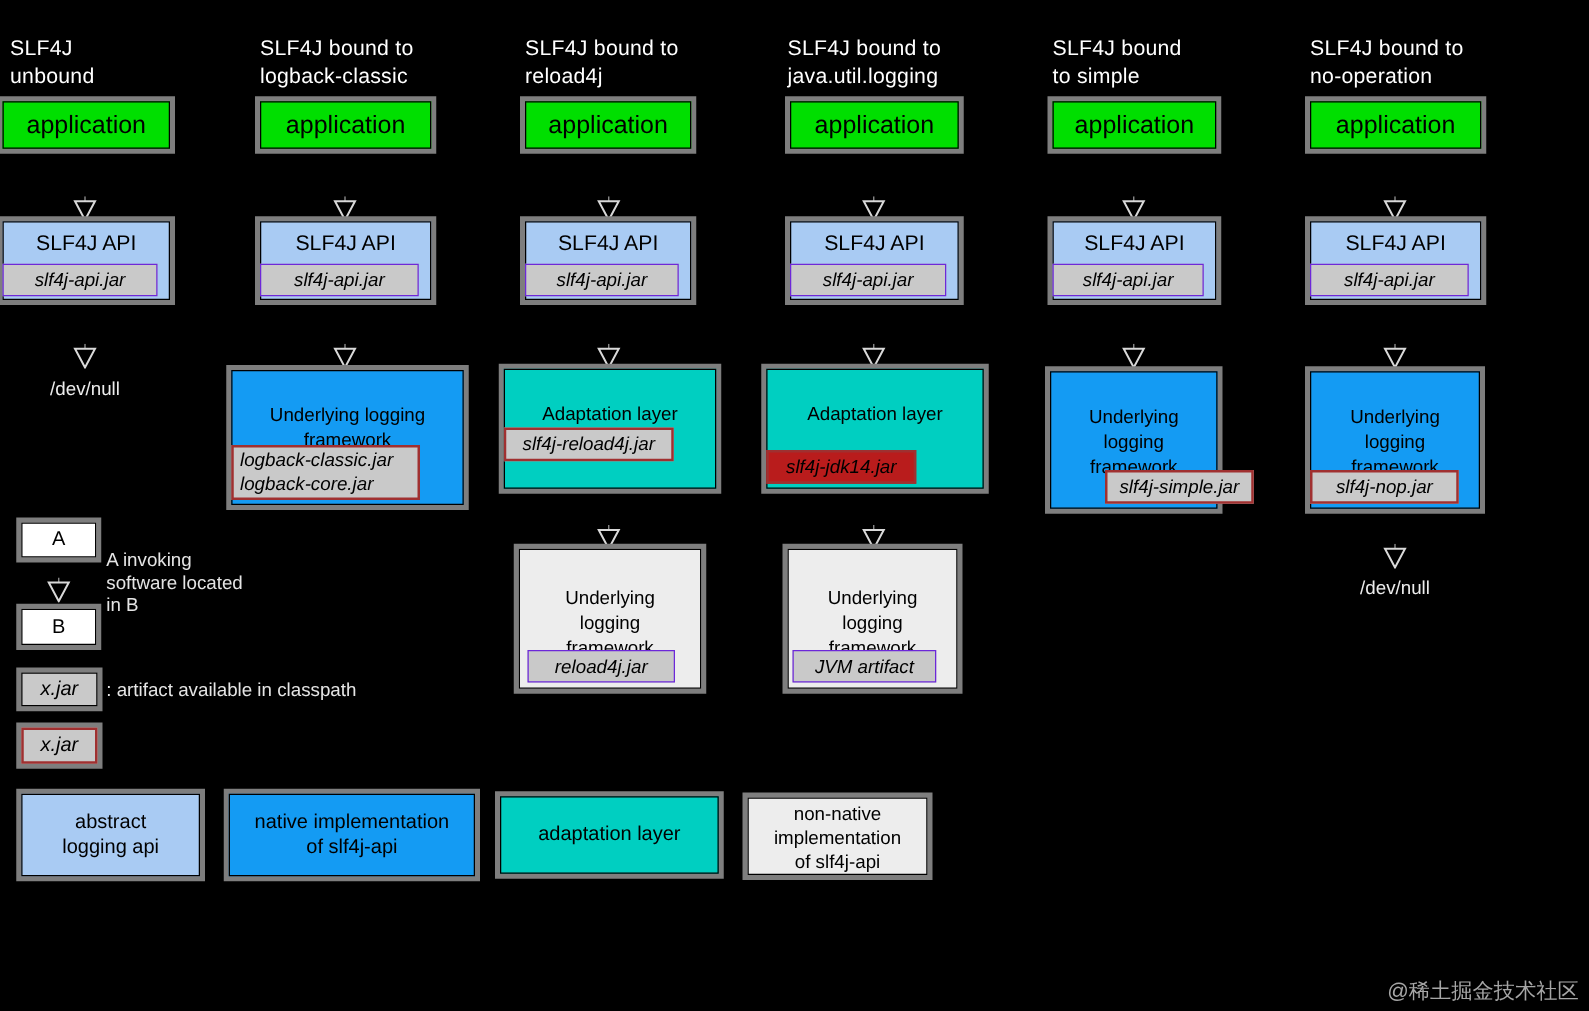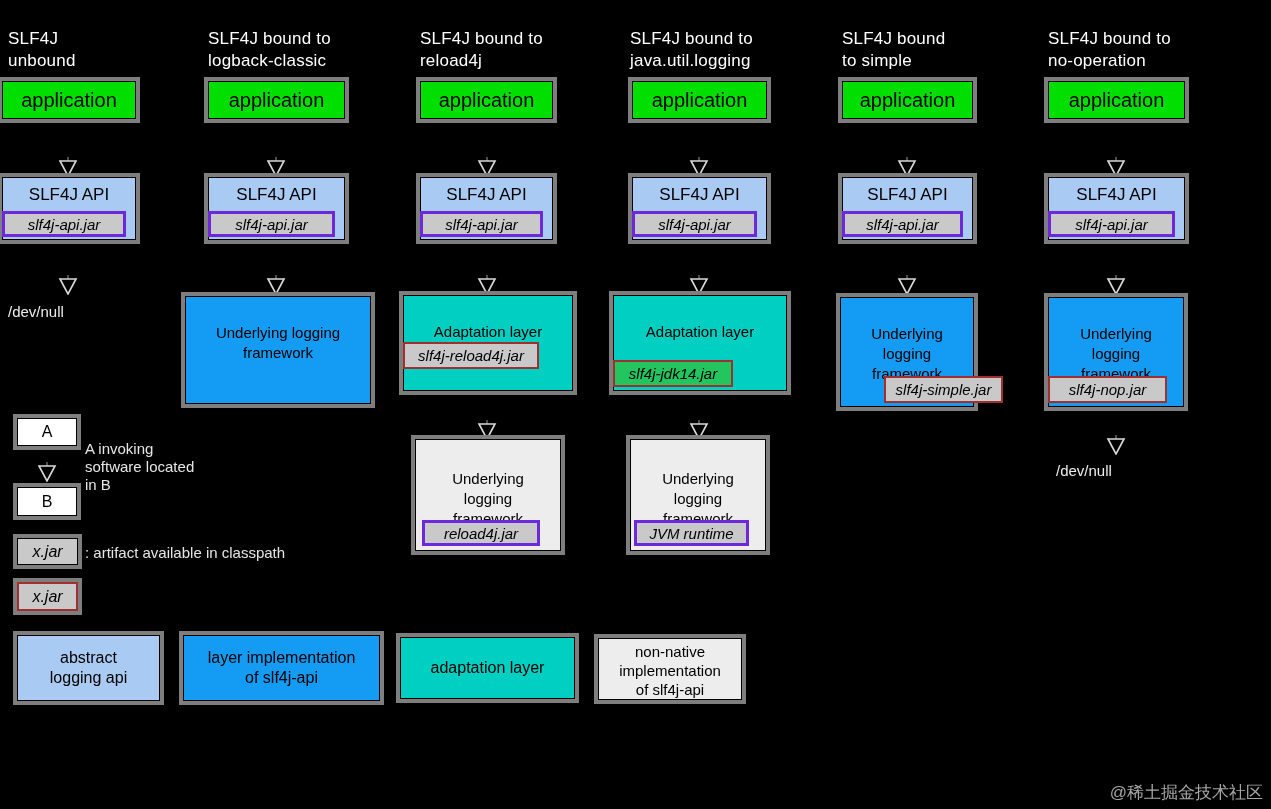--- a/index.html
+++ b/index.html
@@ -21,33 +21,33 @@
     display:flex;align-items:center;justify-content:center;
     text-align:center;color:#000;
   }
   .box .lbl{white-space:pre-line;}
   .topalign{align-items:flex-start;}
   .app .lbl{font-size:20px;}
   .api{padding-top:7px;}
   .api .lbl{font-size:17px;}
   .fw .lbl{font-size:15px;line-height:20px;padding-top:26px;}
   .jar{
-    position:absolute;background:#c9c9c9;border:3px solid #6d28d9;
+    position:absolute;background:#c9c9c9;border:1px solid #6d28d9;
     box-sizing:border-box;font-style:italic;font-size:15px;line-height:19px;
     display:flex;align-items:center;justify-content:center;
     text-align:center;white-space:pre-line;color:#000;
   }
   .jar.redb{border-width:2px;}
   .jar.leftal{justify-content:flex-start;text-align:left;padding-left:5px;}
   .arrow{position:absolute;width:22px;height:20px;}
   .note{
     position:absolute;color:#e5e5e5;font-size:15px;line-height:18px;
     white-space:pre-line;
   }
-  .devnull{position:absolute;color:#ededed;font-size:15px;}
+  .devnull{position:absolute;color:#ededed;font-size:15px;text-align:center;}
   .leg .lbl{font-size:16px;line-height:20px;}
   .leg.small .lbl{font-size:15px;line-height:19px;}
   .watermark{
     position:absolute;right:8px;top:781px;color:#a6a6a6;font-size:17px;
   }
 </style>
 </head>
 <body>
 
 <div class="canvas">
@@ -157,30 +157,32 @@
   <div class="arrow" style="left:1105px;top:275px;"><svg width="22" height="20">
         <line x1="11" y1="0" x2="11" y2="4" stroke="#9a9a9a"></line>
         <polygon points="3,4 19,4 11,19" fill="#000" stroke="#d9d9d9" stroke-width="1.6"></polygon>
       </svg></div>
 
   <div class="devnull" style="left:8px;top:303px;width:120px;">/dev/null</div>
 
   <div class="box fw topalign" style="left: 185px; top: 296px; width: 186px; height: 108px; background-color: rgb(20, 155, 243);">
     <span class="lbl">Underlying logging
 framework</span>
+    <span class="jar redb leftal" style="left: -1px; bottom: 3px; width: 151px; height: 44px; background-color: rgb(201, 201, 201); border-color: rgb(160, 48, 48);">logback-classic.jar
+logback-core.jar</span>
   </div>
 
   <div class="box fw topalign" style="left: 403px; top: 295px; width: 170px; height: 96px; background-color: rgb(0, 207, 193);">
     <span class="lbl">Adaptation layer</span>
     <span class="jar redb" style="left: -1px; bottom: 21px; width: 136px; height: 27px; background-color: rgb(201, 201, 201); border-color: rgb(160, 48, 48);">slf4j-reload4j.jar</span>
   </div>
 
   <div class="box fw topalign" style="left: 613px; top: 295px; width: 174px; height: 96px; background-color: rgb(0, 207, 193);">
     <span class="lbl">Adaptation layer</span>
-    <span class="jar redb" style="left: -1px; bottom: 3px; width: 120px; height: 27px; background-color: #22c55e; border-color: rgb(160, 48, 48);">slf4j-jdk14.jar</span>
+    <span class="jar redb" style="left: -1px; bottom: 3px; width: 120px; height: 27px; background-color: #b91c1c; border-color: rgb(160, 48, 48);">slf4j-jdk14.jar</span>
   </div>
 
   <div class="box fw topalign" style="left: 840px; top: 297px; width: 134px; height: 110px; background-color: rgb(20, 155, 243);">
     <span class="lbl">Underlying
 logging
 framework</span>
     <span class="jar redb" style="left: -1px; bottom: 3px; width: 119px; height: 27px; background-color: rgb(201, 201, 201); border-color: rgb(160, 48, 48); margin-left: 44px;">slf4j-simple.jar</span>
   </div>
 
   <div class="box fw topalign" style="left: 1048px; top: 297px; width: 136px; height: 110px; background-color: rgb(20, 155, 243);">
@@ -207,21 +209,21 @@
     <span class="lbl">Underlying
 logging
 framework</span>
     <span class="jar" style="left: 6px; bottom: 4px; width: 118px; height: 26px; background-color: rgb(201, 201, 201);">reload4j.jar</span>
   </div>
 
   <div class="box fw topalign" style="left: 630px; top: 439px; width: 136px; height: 112px; padding-top: 3px; background-color: rgb(237, 237, 237);">
     <span class="lbl">Underlying
 logging
 framework</span>
-    <span class="jar" style="left: 3px; bottom: 4px; width: 115px; height: 26px; background-color: rgb(201, 201, 201);">JVM runtime</span>
+    <span class="jar" style="left: 3px; bottom: 4px; width: 115px; height: 26px; background-color: rgb(201, 201, 201);">JVM artifact</span>
   </div>
 
   <div class="devnull" style="left:1056px;top:462px;width:120px;">/dev/null</div>
 
   <div class="box" style="left: 17px; top: 418px; width: 60px; height: 28px; font-size: 16px; background-color: rgb(255, 255, 255);">
       <span class="lbl">A</span>
     </div>
   <div class="arrow" style="left:36px;top:462px;"><svg width="22" height="20">
         <line x1="11" y1="0" x2="11" y2="4" stroke="#9a9a9a"></line>
         <polygon points="3,4 19,4 11,19" fill="#000" stroke="#d9d9d9" stroke-width="1.6"></polygon>
@@ -240,21 +242,21 @@
 
   <div class="box" style="left: 17px; top: 582px; width: 61px; height: 29px; border-width: 2px; background-color: rgb(201, 201, 201); border-color: rgb(160, 48, 48);">
       <span class="lbl" style="font-style:italic;font-size:16px;">x.jar</span>
     </div>
 
   <div class="box leg" style="left: 17px; top: 635px; width: 143px; height: 66px; background-color: rgb(169, 203, 243);">
       <span class="lbl">abstract
 logging api</span>
     </div>
   <div class="box leg" style="left: 183px; top: 635px; width: 197px; height: 66px; background-color: rgb(20, 155, 243);">
-      <span class="lbl">layer implementation
+      <span class="lbl">native implementation
 of slf4j-api</span>
     </div>
   <div class="box leg" style="left: 400px; top: 637px; width: 175px; height: 62px; background-color: rgb(0, 207, 193);">
       <span class="lbl">adaptation layer</span>
     </div>
   <div class="box leg small" style="left: 598px; top: 638px; width: 144px; height: 62px; background-color: rgb(237, 237, 237); align-items: flex-end;">
       <span class="lbl">non-native
 implementation
 of slf4j-api</span>
     </div>

